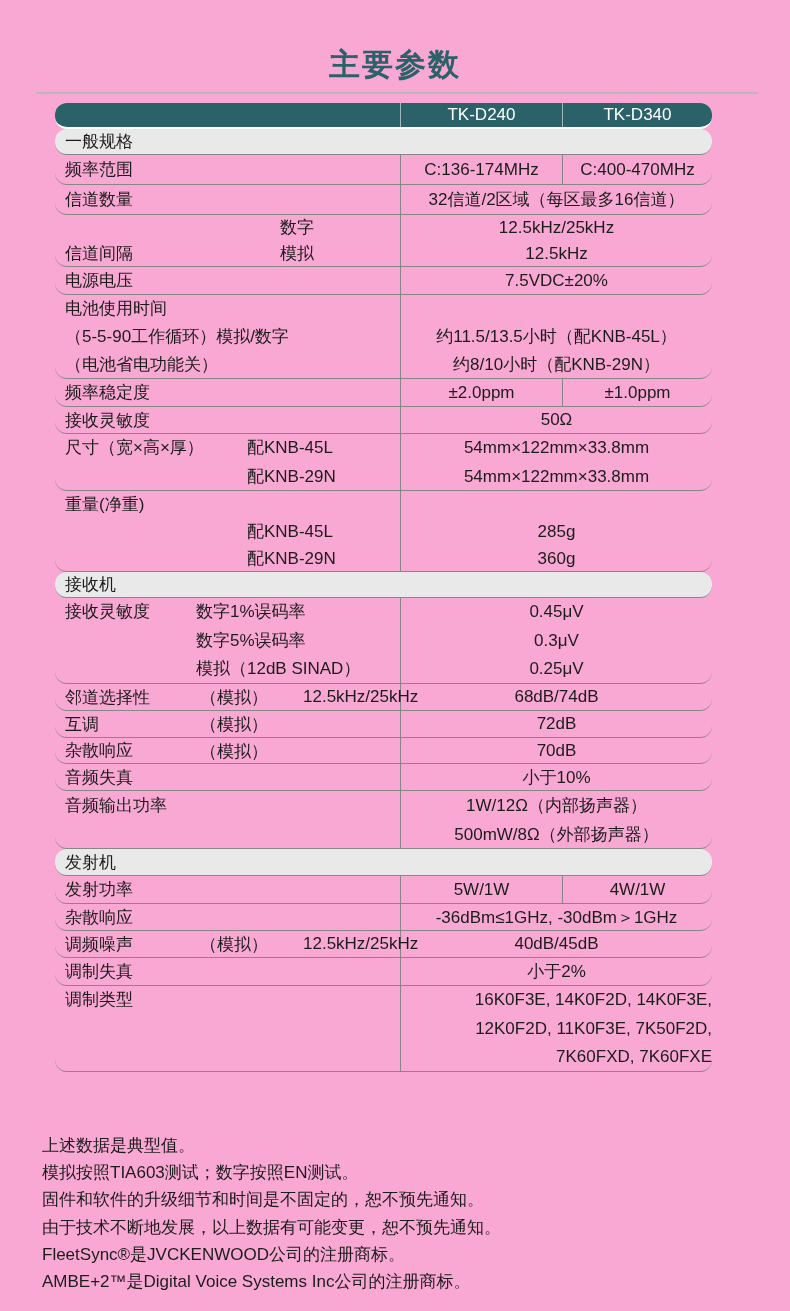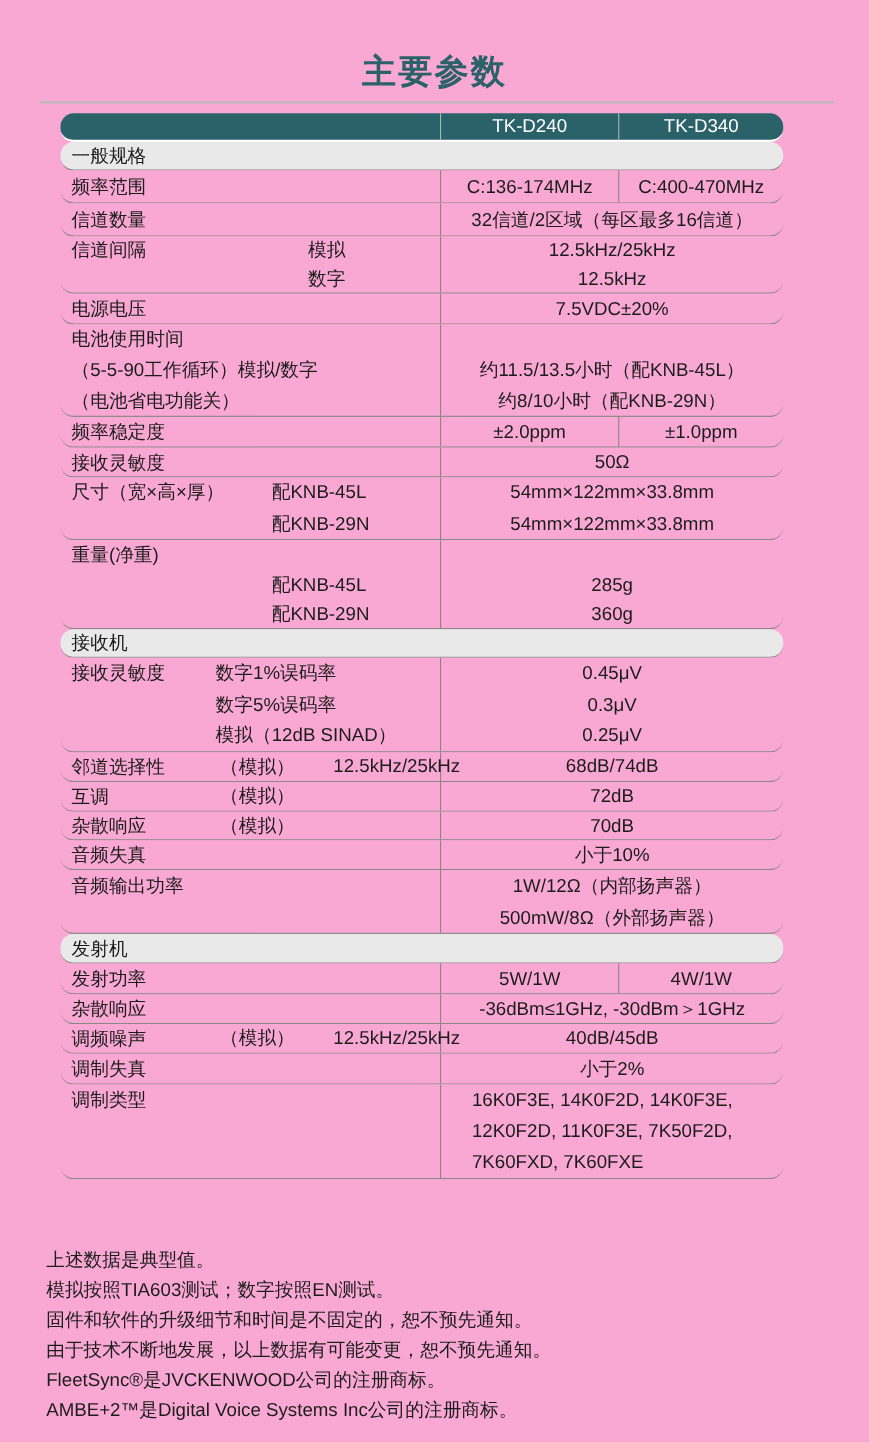--- a/index.html
+++ b/index.html
@@ -31,21 +31,21 @@
   .h52{height:52px}.h54{height:54px}.h57{height:57px}.h58{height:58px}
   .h81{height:81px}.h84{height:84px}.h86{height:86px}
   .r-spacing .ln{height:26px;line-height:26px}
   .r-battery .ln{height:28px;line-height:28px}
   .r-temp .ln{height:27px;line-height:27px}
   .r-dim .ln{height:28.5px;line-height:28.5px}
   .r-weight .ln{height:27px;line-height:27px}
   .r-sens .ln{height:28.6px;line-height:28.6px}
   .r-aout .ln{height:29px;line-height:29px}
   .r-mtype .ln{height:28.6px;line-height:28.6px}
-  .r-mtype .vcell{text-align:left;padding-left:28px;}
+  .r-mtype .vcell{text-align:right;padding-left:28px;}
   .footer{position:absolute;left:42px;top:1132px;width:720px;line-height:27.2px;}
 </style>
 </head>
 <body>
 
 <div id="page">
 
   <div class="title">主要参数</div>
   <div class="hairline"></div>
 
@@ -71,25 +71,25 @@
       </div>
     </div>
 
     <div class="row h30">
       <div class="lcell">信道数量</div>
       <div class="vcell">32信道/2区域（每区最多16信道）</div>
     </div>
 
     <div class="row r-spacing h52">
       <div class="lcell block">
+        <div class="ln">
+            <span class="sub off215">数字</span>
+          </div>
         <div class="ln"><span>信道间隔</span>
           <span class="sub off215">模拟</span></div>
-        <div class="ln">
-            <span class="sub off215">数字</span>
-          </div>
       </div>
       <div class="vcell block">
         <div class="ln">12.5kHz/25kHz</div>
         <div class="ln">12.5kHz</div>
       </div>
     </div>
 
     <div class="row h28">
       <div class="lcell">电源电压</div>
       <div class="vcell">7.5VDC±20%</div>

